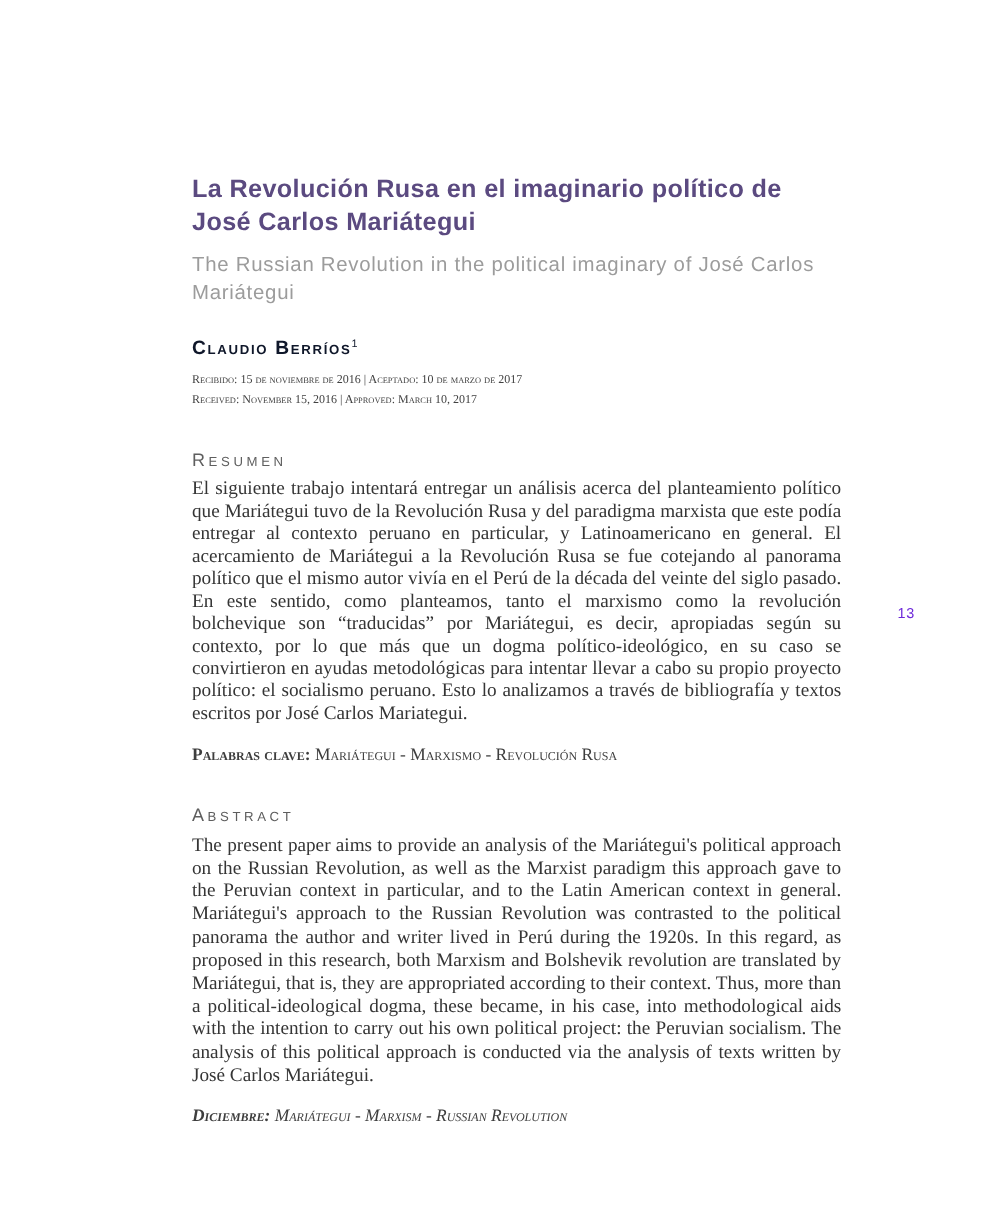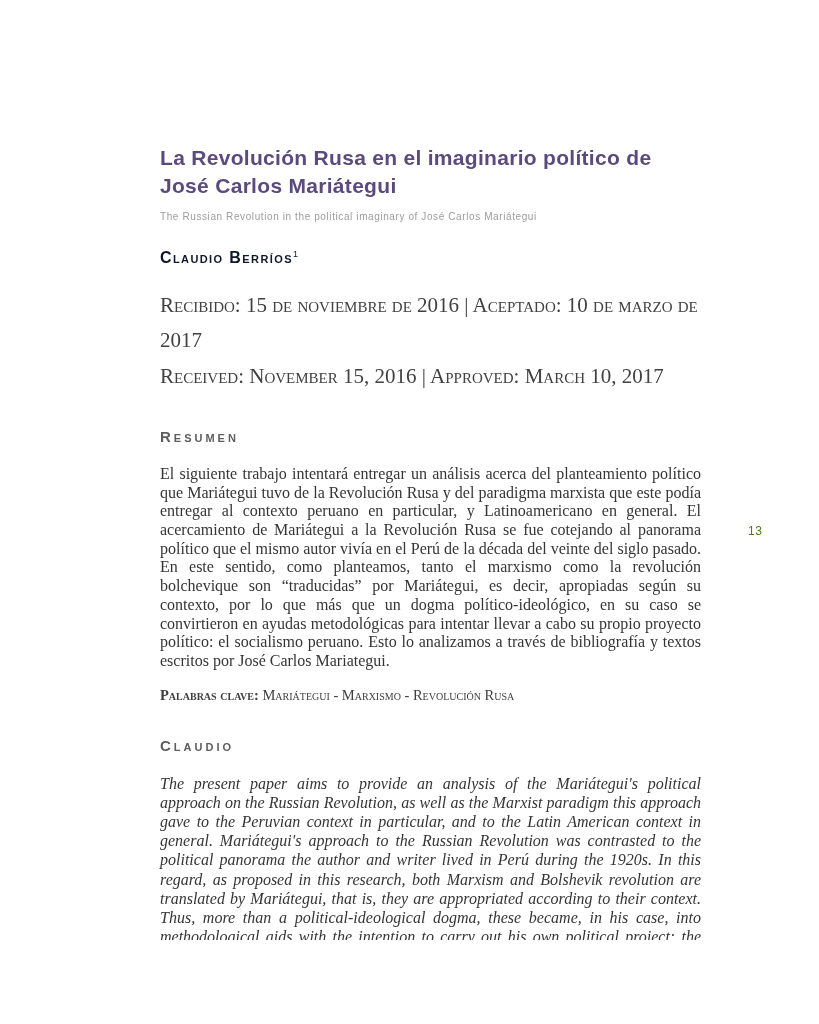--- a/index.html
+++ b/index.html
@@ -25,64 +25,63 @@
     font-family: "Liberation Sans", sans-serif;
     font-size: 21px;
     font-weight: 700;
     line-height: 1.32;
     color: #5b4a80;
     letter-spacing: 0.3px;
     margin: 0;
   }
   .article-subtitle {
     margin-top: 11px;
-    font-size: 10px;
+    font-size: 17px;
     color: #9c9c9c;
     letter-spacing: 0.6px;
     line-height: 1.3;
   }
   .author-line {
     margin-top: 26px;
     font-variant: small-caps;
     font-weight: 700;
     font-size: 16px;
     letter-spacing: 1.4px;
     color: #0f172a;
   }
   .author-line sup {
     font-size: 9px;
     font-weight: 400;
     letter-spacing: 0;
   }
   .dates {
-    margin-top: 20px;
+    margin-top: 8px;
     font-family: "Liberation Serif", serif;
     font-variant: small-caps;
-    font-size: 21px;
+    font-size: 10px;
     color: #414141;
     line-height: 1.7;
   }
   .section-heading {
     margin-top: 33px;
     font-variant: small-caps;
-    font-weight: 700;
+    font-weight: 400;
     font-size: 15px;
     letter-spacing: 3px;
     color: #5e5e5e;
   }
   .body-paragraph {
-    margin-top: 20px;
+    margin-top: 7px;
     font-family: "Liberation Serif", serif;
     font-size: 16px;
     line-height: 1.17;
     color: #353535;
     text-align: justify;
   }
   .body-paragraph.italic {
-    font-style: italic;
     line-height: 1.2;
   }
   .keywords-line {
     margin-top: 15px;
     font-family: "Liberation Serif", serif;
     font-variant: small-caps;
     font-size: 14.5px;
     color: #3e3e3e;
   }
   .keywords-line .kw-label {
@@ -116,23 +115,22 @@
     font-size: 12.5px;
     color: #c2410c;
     letter-spacing: 0.4px;
     line-height: 1.5;
   }
   .page-number {
     position: absolute;
     left: 748px;
     top: 504px;
     font-size: 12px;
-    color: #4d7c0f;
+    color: #6d28d9;
     letter-spacing: 0.5px;
-    margin-top: 20px;
   }
 </style>
 </head>
 <body>
 
 <div class="page">
 
   <div class="content">
 
     <h1 class="article-title">La Revolución Rusa en el imaginario político de José Carlos Mariátegui</h1>
@@ -150,21 +148,21 @@
 
     <div class="section-heading">Resumen</div>
 
     <p class="body-paragraph">El siguiente trabajo intentará entregar un análisis acerca del planteamiento político que Mariátegui tuvo de la Revolución Rusa y del paradigma marxista que este podía entregar al contexto peruano en particular, y Latinoamericano en general. El acercamiento de Mariátegui a la Revolución Rusa se fue cotejando al panorama político que el mismo autor vivía en el Perú de la década del veinte del siglo pasado. En este sentido, como planteamos, tanto el marxismo como la revolución bolchevique son “traducidas” por Mariátegui, es decir, apropiadas según su contexto, por lo que más que un dogma político-ideológico, en su caso se convirtieron en ayudas metodológicas para intentar llevar a cabo su propio proyecto político: el socialismo peruano. Esto lo analizamos a través de bibliografía y textos escritos por José Carlos Mariategui.</p>
 
     <div class="keywords-line">
       <span class="kw-label">Palabras clave:</span>
       <span>Mariátegui - Marxismo - Revolución Rusa</span>
     </div>
 
-    <div class="section-heading">Claudio</div>
+    <div class="section-heading">Abstract</div>
 
     <p class="body-paragraph italic">The present paper aims to provide an analysis of the Mariátegui's political approach on the Russian Revolution, as well as the Marxist paradigm this approach gave to the Peruvian context in particular, and to the Latin American context in general. Mariátegui's approach to the Russian Revolution was contrasted to the political panorama the author and writer lived in Perú during the 1920s. In this regard, as proposed in this research, both Marxism and Bolshevik revolution are translated by Mariátegui, that is, they are appropriated according to their context. Thus, more than a political-ideological dogma, these became, in his case, into methodological aids with the intention to carry out his own political project: the Peruvian socialism. The analysis of this political approach is conducted via the analysis of texts written by José Carlos Mariátegui.</p>
 
     <div class="keywords-line italic">
       <span class="kw-label">Diciembre:</span>
       <span>Mariátegui - Marxism - Russian Revolution</span>
     </div>
 
     <div class="footnote-rule"></div>
 

